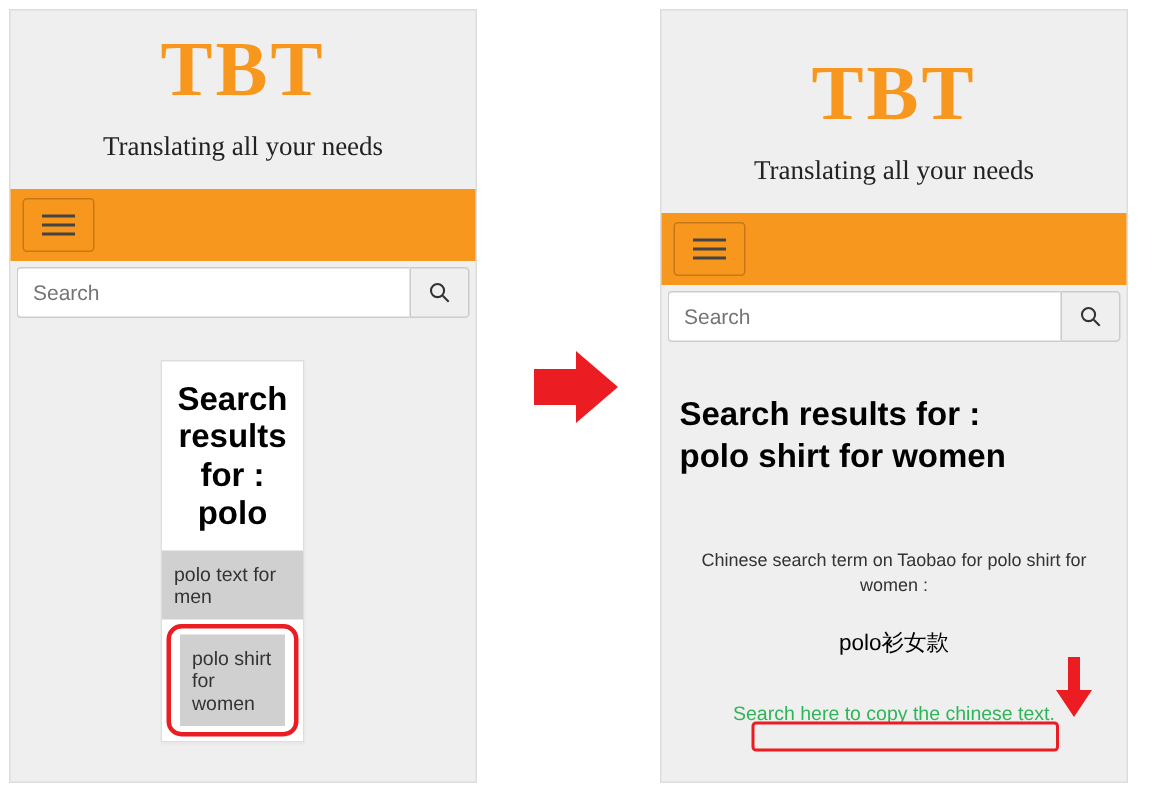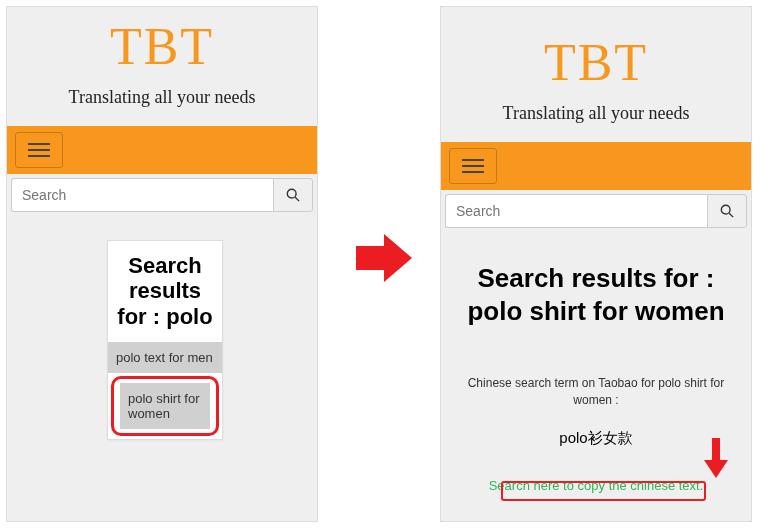--- a/index.html
+++ b/index.html
@@ -14,21 +14,21 @@
     position: absolute;
     background: #efefef;
     border: 1px solid #ddd;
   }
   .panel-left { left: 6px; top: 6px; width: 312px; height: 516px; }
   .panel-right { left: 440px; top: 6px; width: 312px; height: 516px; }
 
   .logo {
     text-align: center;
     font-family: Georgia, "Times New Roman", serif;
-    font-weight: normal;
+    font-weight: bold;
     color: #f8971d;
     font-size: 52px;
     letter-spacing: 2px;
     line-height: 1;
   }
   .panel-left .logo { padding-top: 14px; }
   .panel-right .logo { padding-top: 30px; }
   .tagline {
     text-align: center;
     font-family: Georgia, "Times New Roman", serif;
@@ -86,21 +86,21 @@
     border-radius: 0 3px 3px 0;
     cursor: pointer;
     display: flex;
     align-items: center;
     justify-content: center;
   }
 
   .results-card {
     background: #fff;
     border: 1px solid #ddd;
-    width: 116px;
+    width: 96px;
     margin: 28px 0 0 100px;
     box-shadow: 0 1px 2px rgba(0,0,0,0.05);
   }
   .results-title {
     font-size: 22px;
     font-weight: 600;
     text-align: center;
     padding: 12px 8px 12px 8px;
     line-height: 1.15;
   }
@@ -113,22 +113,22 @@
     cursor: pointer;
   }
   .highlight-box {
     border: 3px solid #ec1c23;
     border-radius: 10px;
     padding: 4px 6px;
     margin: 3px;
   }
 
   .right-title {
-    text-align: center;
-    font-size: 26px;
+    text-align: left;
+    font-size: 22px;
     font-weight: 600;
     margin-top: 34px;
     line-height: 1.25;
     padding: 0 12px;
   }
   .right-sub {
     text-align: center;
     font-size: 12px;
     color: #333;
     margin-top: 48px;

